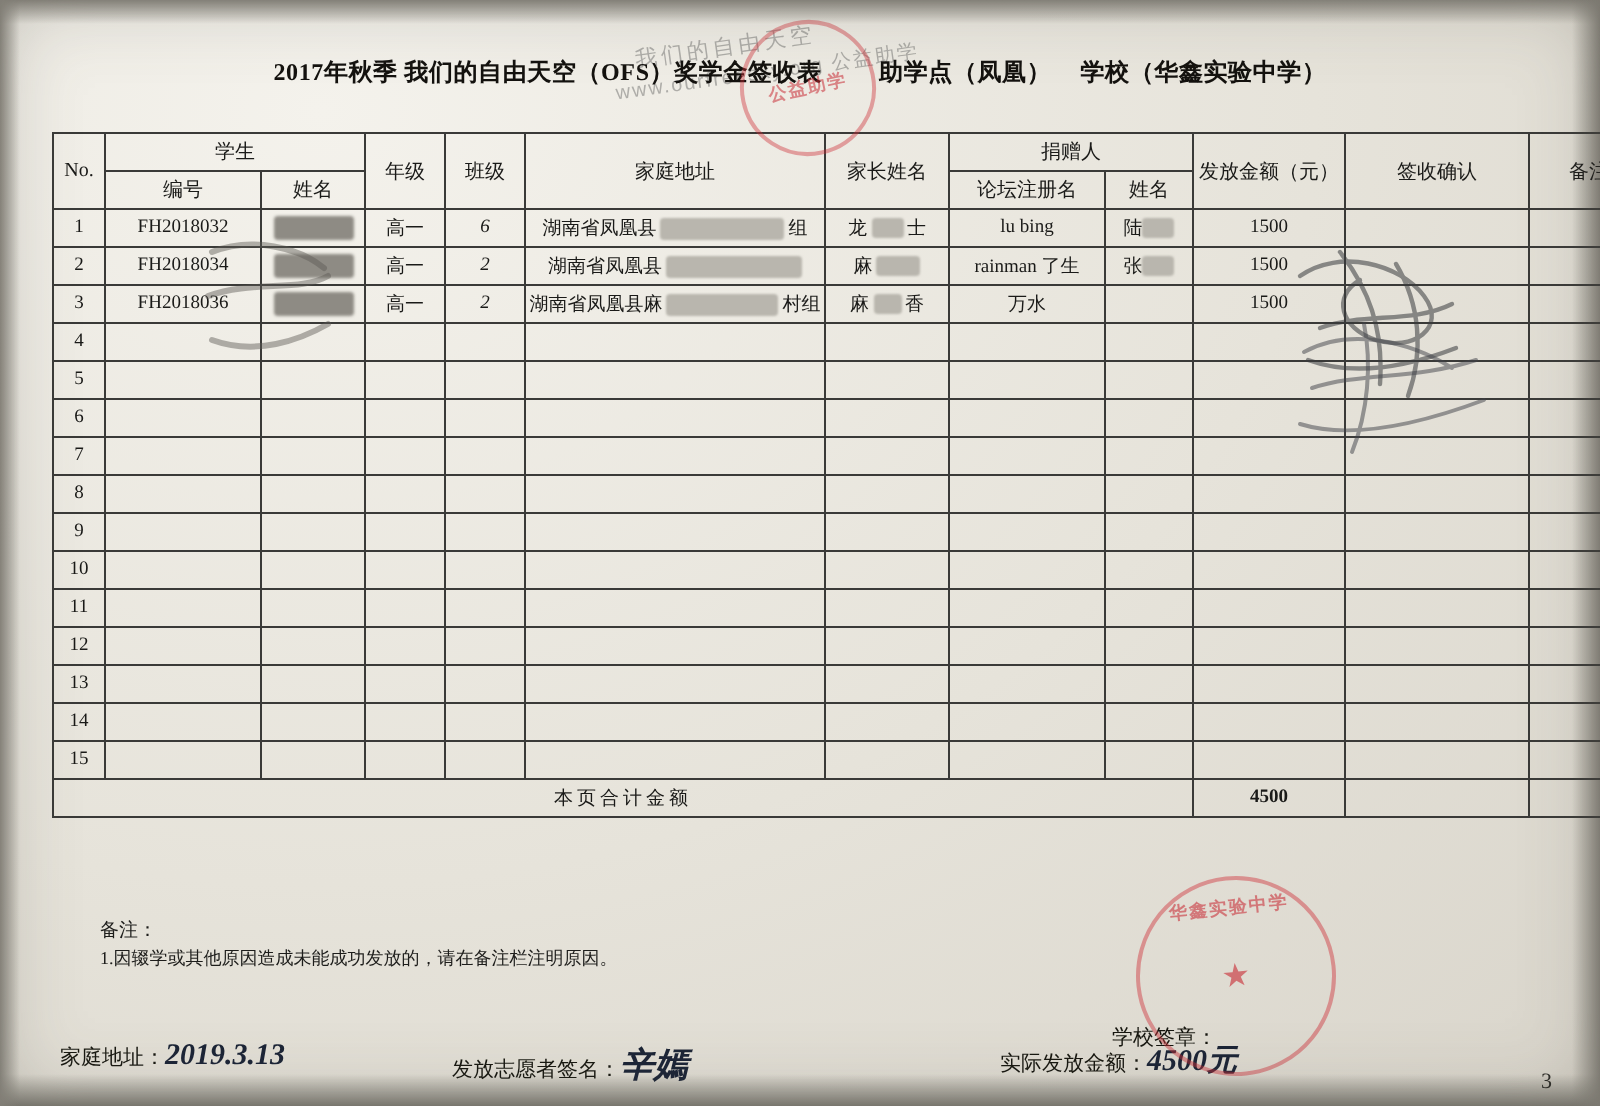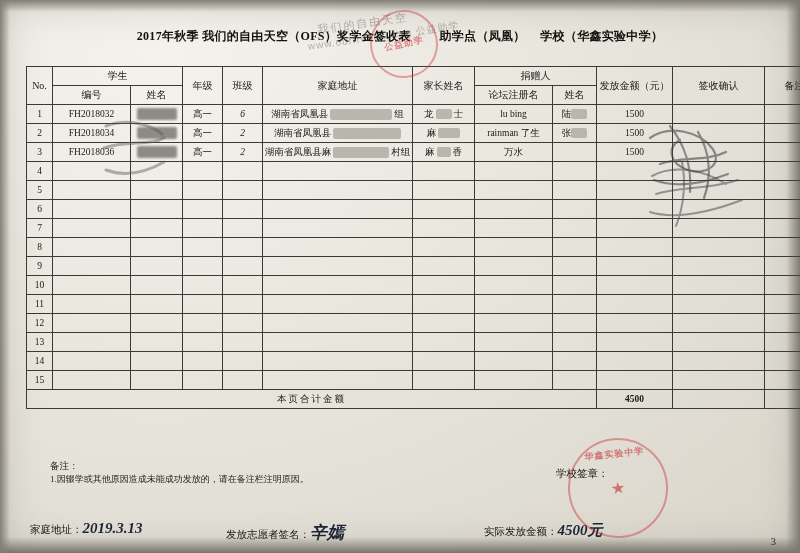--- a/index.html
+++ b/index.html
@@ -222,30 +222,30 @@
     top: 521px;
     font-family: "Liberation Serif", serif;
     font-size: 10.5px;
     color: #16160f;
     z-index: 14;
     white-space: nowrap;
   }
   .footer-right-1 {
     position: absolute;
     left: 556px;
-    top: 467px;
+    top: 512px;
     font-family: "Liberation Serif", serif;
     font-size: 10.5px;
     color: #16160f;
     z-index: 14;
     white-space: nowrap;
   }
   .footer-right-2 {
     position: absolute;
-    left: 484px;
+    left: 500px;
     top: 521px;
     font-family: "Liberation Serif", serif;
     font-size: 10.5px;
     color: #16160f;
     z-index: 14;
     white-space: nowrap;
   }
   .ink {
     font-family: "Liberation Serif", serif;
     color: #1b2436;

